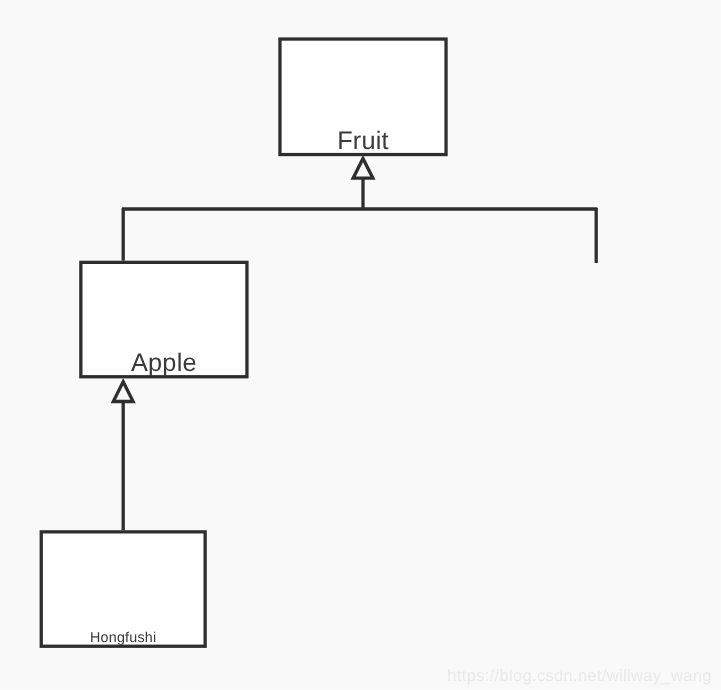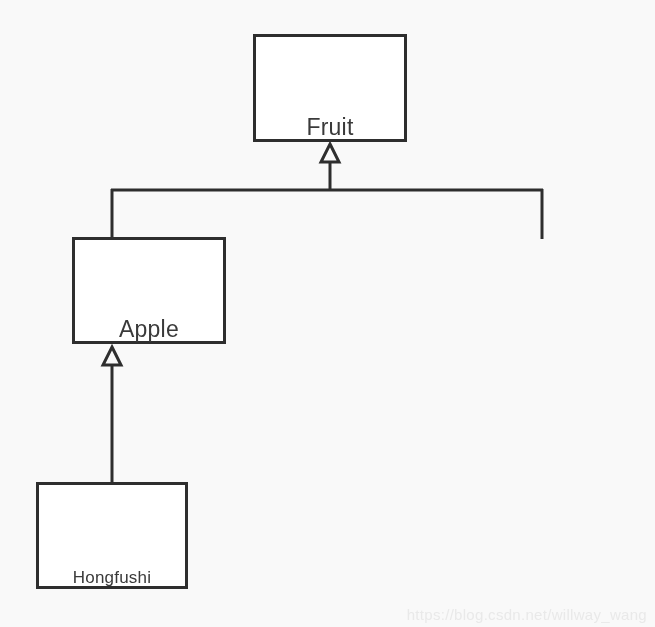--- a/index.html
+++ b/index.html
@@ -29,21 +29,21 @@
   }
   .node-label {
     color: #3a3a3a;
     font-family: "Liberation Sans", sans-serif;
     font-weight: 400;
     letter-spacing: 0.2px;
     line-height: 1;
     white-space: nowrap;
   }
   .label-lg { font-size: 23px; }
-  .label-sm { font-size: 17px; }
+  .label-sm { font-size: 13px; }
 
   
   #node-fruit     { left: 253px; top: 34px;  width: 154px; height: 108px; }
   #node-apple     { left: 36px;  top: 237px; width: 154px; height: 107px; margin-left: 36px; }
   #node-orange    { left: 466px; top: 238px; width: 151px; height: 106px; }
   #node-hongfushi { left: 36px;  top: 482px; width: 152px; height: 107px; }
 
   .edge-layer {
     position: absolute;
     left: 0;

